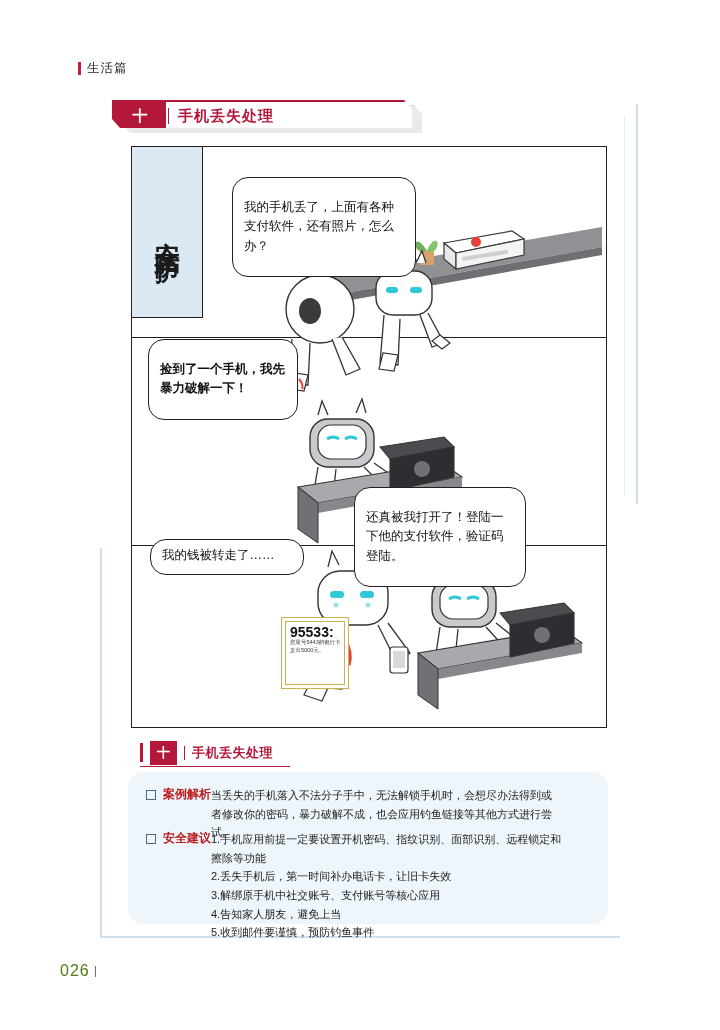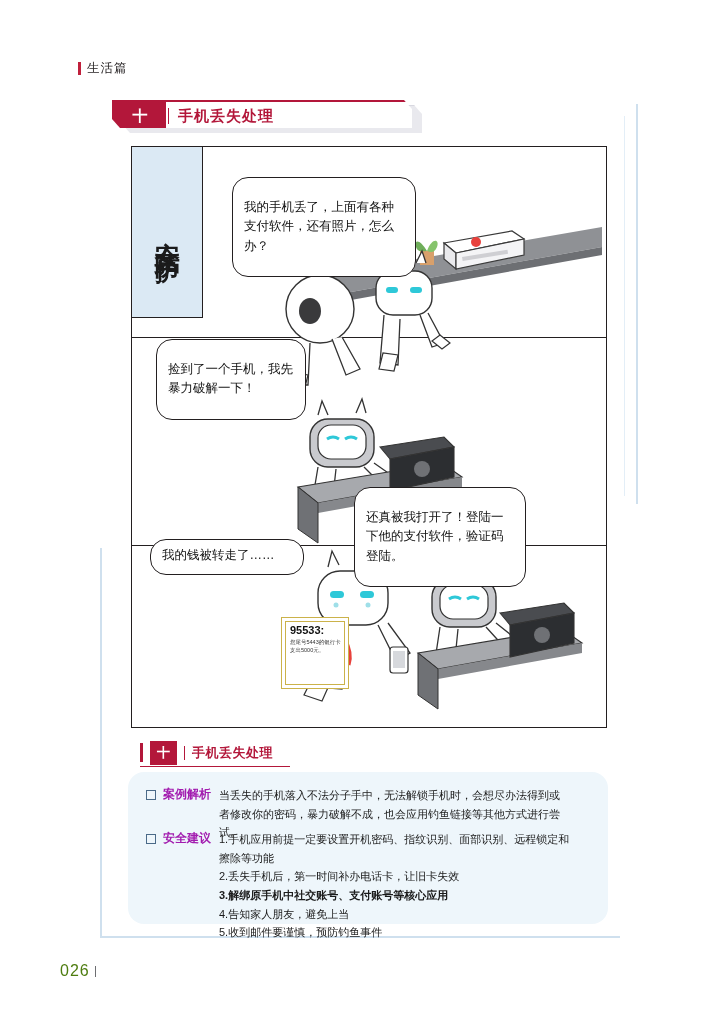--- a/index.html
+++ b/index.html
@@ -107,32 +107,32 @@
     position:absolute;left:128px;top:772px;width:480px;height:152px;
     background:#eef6fb;border-radius:16px;
   }
   .info-row{
     position:absolute;display:flex;
   }
   .sq{
     width:8px;height:8px;border:1px solid #4a6a88;margin-top:4px;margin-right:7px;flex:none;
   }
   .lab{
-    font-size:12px;font-weight:bold;color:#a21caf;white-space:nowrap;margin-right:8px;
+    font-size:12px;font-weight:bold;color:#b91c1c;white-space:nowrap;
   }
   .body-txt{
     font-size:11px;line-height:1.7;color:#1b1b1b;
   }
   
   .sms{
     position:absolute;left:281px;top:617px;width:66px;height:70px;
     background:#fff;border:1.6px solid #cbb24a;
   }
   .sms .inner{position:absolute;left:3px;top:3px;right:3px;bottom:3px;border:1px solid #cbb24a;}
-  .sms .t{position:absolute;left:8px;top:6px;font-size:11px;font-weight:bold;color:#111;}
+  .sms .t{position:absolute;left:8px;top:6px;font-size:14px;font-weight:bold;color:#111;}
   .sms .b{position:absolute;left:8px;top:20px;right:6px;font-size:5.5px;line-height:1.5;color:#333;}
   
   .pageno{
     position:absolute;left:60px;top:962px;font-size:16px;color:#4d7c0f;letter-spacing:1px;
   }
   .pageno .bar{display:inline-block;width:1px;height:11px;background:#6d6e71;margin-left:5px;vertical-align:-1px;}
 </style>
 </head>
 <body>
 
@@ -259,21 +259,21 @@
         <polygon points="286,506 430,482 450,496 306,522" fill="#a7a9ad" stroke="#333" stroke-width="1.1"></polygon>
         <polygon points="306,522 450,496 450,506 306,532" fill="#86888c"></polygon>
         <polygon points="368,466 432,456 442,466 378,478" fill="#4a4c50" stroke="#333" stroke-width="1.1"></polygon>
         <polygon points="378,478 442,466 442,496 378,510" fill="#2c2e31" stroke="#333" stroke-width="1.1"></polygon>
         <circle cx="410" cy="488" r="8" fill="#6f7175"></circle>
         <polygon points="286,506 286,548 306,562 306,522" fill="#6f7175" stroke="#333" stroke-width="1"></polygon>
       </g>
     </svg>
 
     <div class="bubble" style="left:100px;top:30px;width:160px;">我的手机丢了，上面有各种支付软件，还有照片，怎么办？</div>
-    <div class="bubble" style="left:24px;top:192px;width:126px;">捡到了一个手机，我先暴力破解一下！</div>
+    <div class="bubble" style="left:16px;top:192px;width:126px;font-weight:bold;">捡到了一个手机，我先暴力破解一下！</div>
     <div class="bubble" style="left:18px;top:392px;width:130px;height:22px;padding:6px 11px;">我的钱被转走了……</div>
     <div class="bubble" style="left:222px;top:340px;width:148px;">还真被我打开了！登陆一下他的支付软件，验证码登陆。</div>
 
   </div>
 
   <div class="sms">
     <div class="inner"></div>
     <div class="t">95533:</div>
     <div class="b">您尾号5443的银行卡支出5000元。</div>
   </div>
@@ -291,21 +291,21 @@
       <span class="sq"></span>
       <span class="lab">案例解析</span>
       <span class="body-txt" style="width:350px;">当丢失的手机落入不法分子手中，无法解锁手机时，会想尽办法得到或者修改你的密码，暴力破解不成，也会应用钓鱼链接等其他方式进行尝试。</span>
     </div>
     <div class="info-row" style="left:18px;top:58px;width:446px;">
       <span class="sq"></span>
       <span class="lab">安全建议</span>
       <span style="width:352px;display:block;">
         <span class="body-txt" style="display:block;">1.手机应用前提一定要设置开机密码、指纹识别、面部识别、远程锁定和擦除等功能</span>
         <span class="body-txt" style="display:block;">2.丢失手机后，第一时间补办电话卡，让旧卡失效</span>
-        <span class="body-txt" style="display:block;font-weight:bold;">3.解绑原手机中社交账号、支付账号等核心应用</span>
+        <span class="body-txt" style="display:block;">3.解绑原手机中社交账号、支付账号等核心应用</span>
         <span class="body-txt" style="display:block;">4.告知家人朋友，避免上当</span>
         <span class="body-txt" style="display:block;">5.收到邮件要谨慎，预防钓鱼事件</span>
       </span>
     </div>
   </div>
 
   <div class="pageno">
     <span>026</span><span class="bar"></span>
   </div>
 

